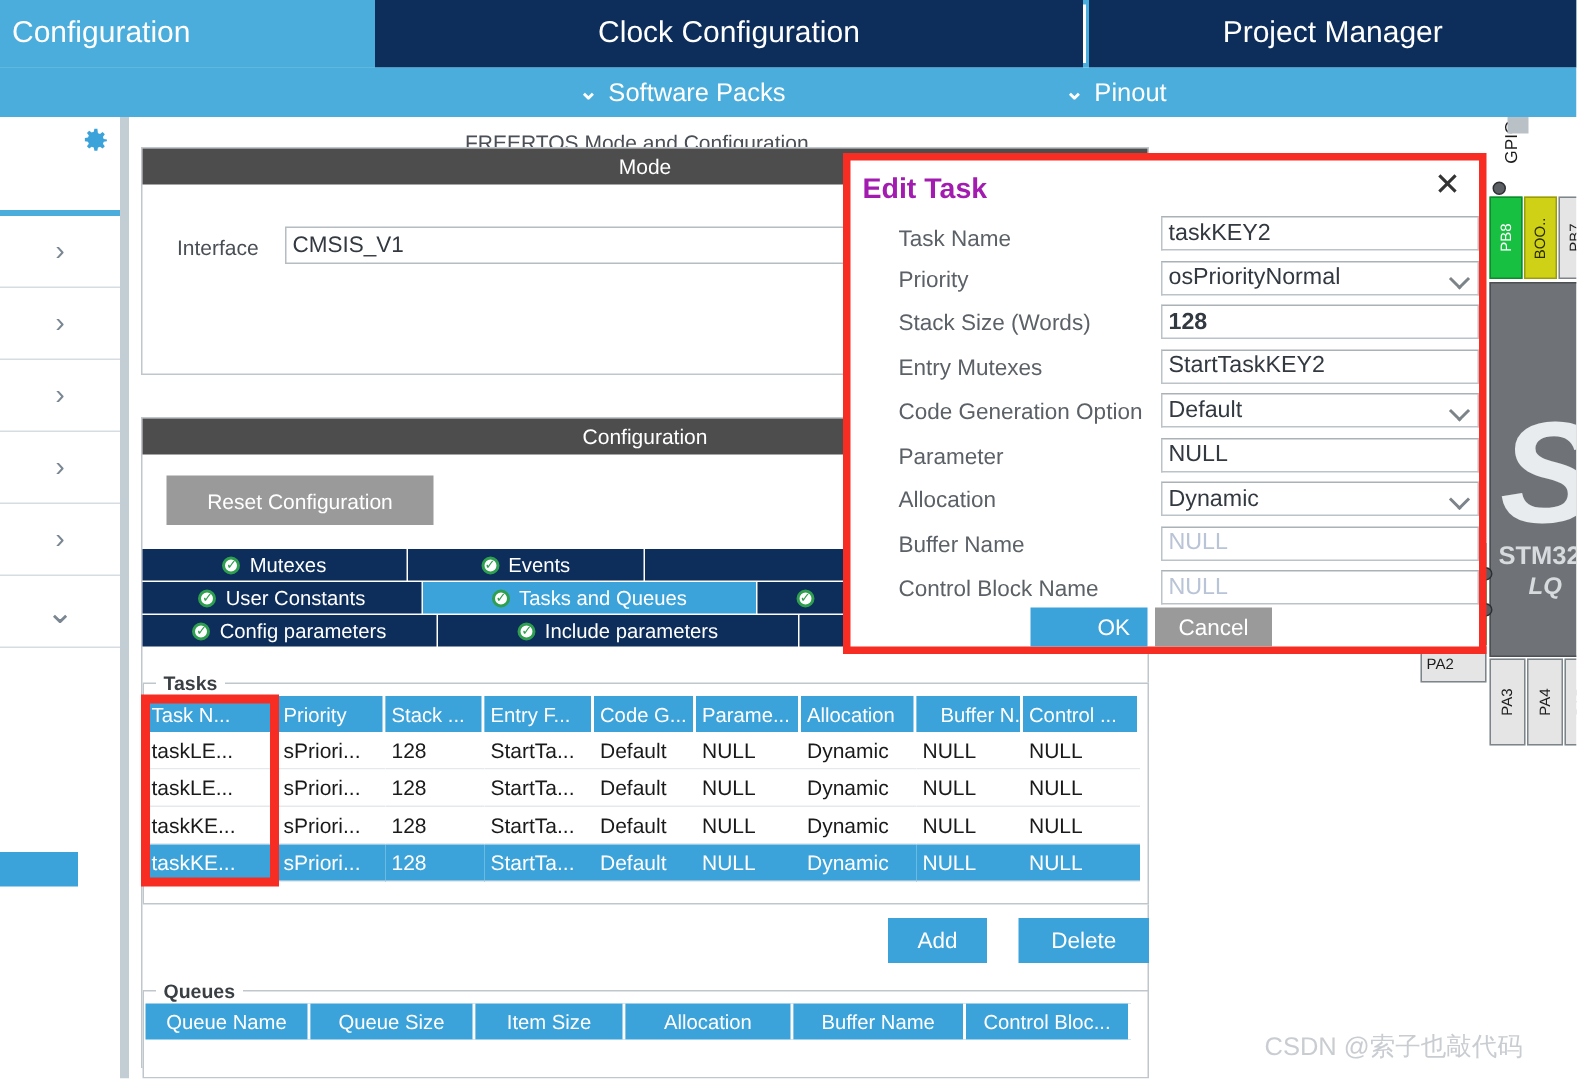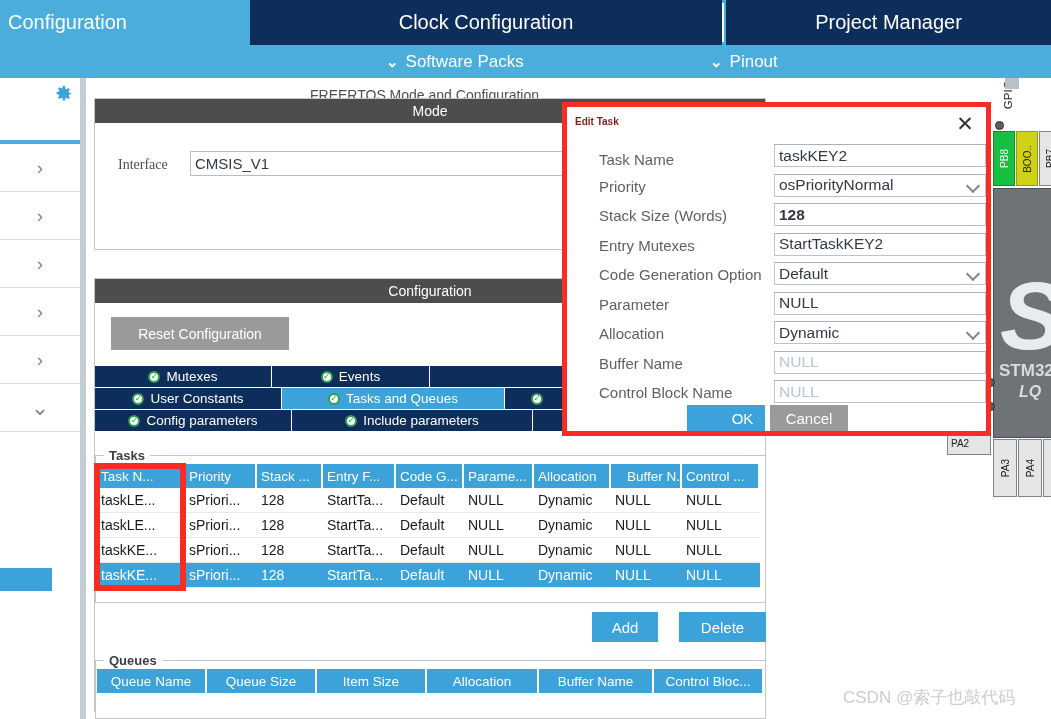--- a/index.html
+++ b/index.html
@@ -187,22 +187,22 @@
   
   .dlg-redbox {
     position: absolute; left: 562px; top: 102px; width: 429px; height: 334px;
     border: 6px solid #f72c22; background: transparent; z-index: 40;
   }
   .dialog {
     position: absolute; left: 567px; top: 107px; width: 419px; height: 324px;
     background: #ffffff; z-index: 41; overflow: hidden;
   }
   .dlg-title {
-    position: absolute; left: 8px; top: 9px; font-size: 10px;
-    color: #7f1d1d; font-weight: bold;
+    position: absolute; left: 8px; top: 9px; font-size: 19px;
+    color: #a21caf; font-weight: bold;
   }
   .dlg-close {
     position: absolute; right: 10px; top: 5px; width: 22px; height: 22px;
     display: flex; align-items: center; justify-content: center;
     font-size: 21px; color: #333333; line-height: 1; font-weight: 300;
   }
   .dlg-label {
     position: absolute; left: 32px; font-size: 15px; color: #5b6166;
     white-space: nowrap;
   }
@@ -302,21 +302,21 @@
   </svg>
 
   <div class="sb-divider"></div>
 
   <div class="main">
 
     <div class="panel-title" style="left:218px; top:9px;">FREERTOS Mode and Configuration</div>
 
     <div class="group-box" style="left:8px; top:20px; width:672px; height:152px;"></div>
     <div class="section-header" style="left:9px; top:21px; width:670px;">Mode</div>
-    <div class="field-label" style="left:32px; top:79px;font-family:Liberation Serif, serif;">Interface</div>
+    <div class="field-label" style="left:32px; top:79px;">Interface</div>
     <div class="text-input" style="left:104px; top:73px; width:572px; height:25px;">CMSIS_V1</div>
 
     <div class="group-box" style="left:8px; top:200px; width:672px; height:434px;"></div>
     <div class="section-header" style="left:9px; top:201px; width:670px;">Configuration</div>
 
     <button class="btn-grey" style="left:25px; top:239px; width:178px; height:33px;">Reset Configuration</button>
 
     <div class="tab-chip" style="left:9px; top:288px; width:176px;">
       <span class="okdot">✓</span>
       <span>Mutexes</span>
@@ -416,21 +416,21 @@
 
     <button class="btn-blue" style="left:506px; top:534px; width:66px; height:30px;">Add</button>
     <button class="btn-blue" style="left:593px; top:534px; width:87px; height:30px;">Delete</button>
 
     <div class="group-box" style="left:9px; top:582px; width:671px; height:59px;"></div>
     <div class="group-legend" style="left:18px; top:575px;">Queues</div>
     <div class="tbl" id="queues-table" style="left:11px; top:591px; width:667px;">
         <div class="tbl-row">
           <div class="th" style="width: 110px; justify-content: center; padding-left: 0px;">Queue Name</div>
           <div class="th" style="width: 110px; justify-content: center; padding-left: 0px;">Queue Size</div>
-          <div class="th" style="width: 110px; justify-content: center; padding-left: 0px;">Item Size</div>
+          <div class="th" style="width: 100px; justify-content: center; padding-left: 0px;">Item Size</div>
           <div class="th" style="width: 112px; justify-content: center; padding-left: 0px;">Allocation</div>
           <div class="th" style="width: 115px; justify-content: center; padding-left: 0px;">Buffer Name</div>
           <div class="th" style="width: 110px; justify-content: center; padding-left: 0px;">Control Bloc...</div>
         </div>
       </div>
 
   </div>
 
   <div class="chipzone">
 

